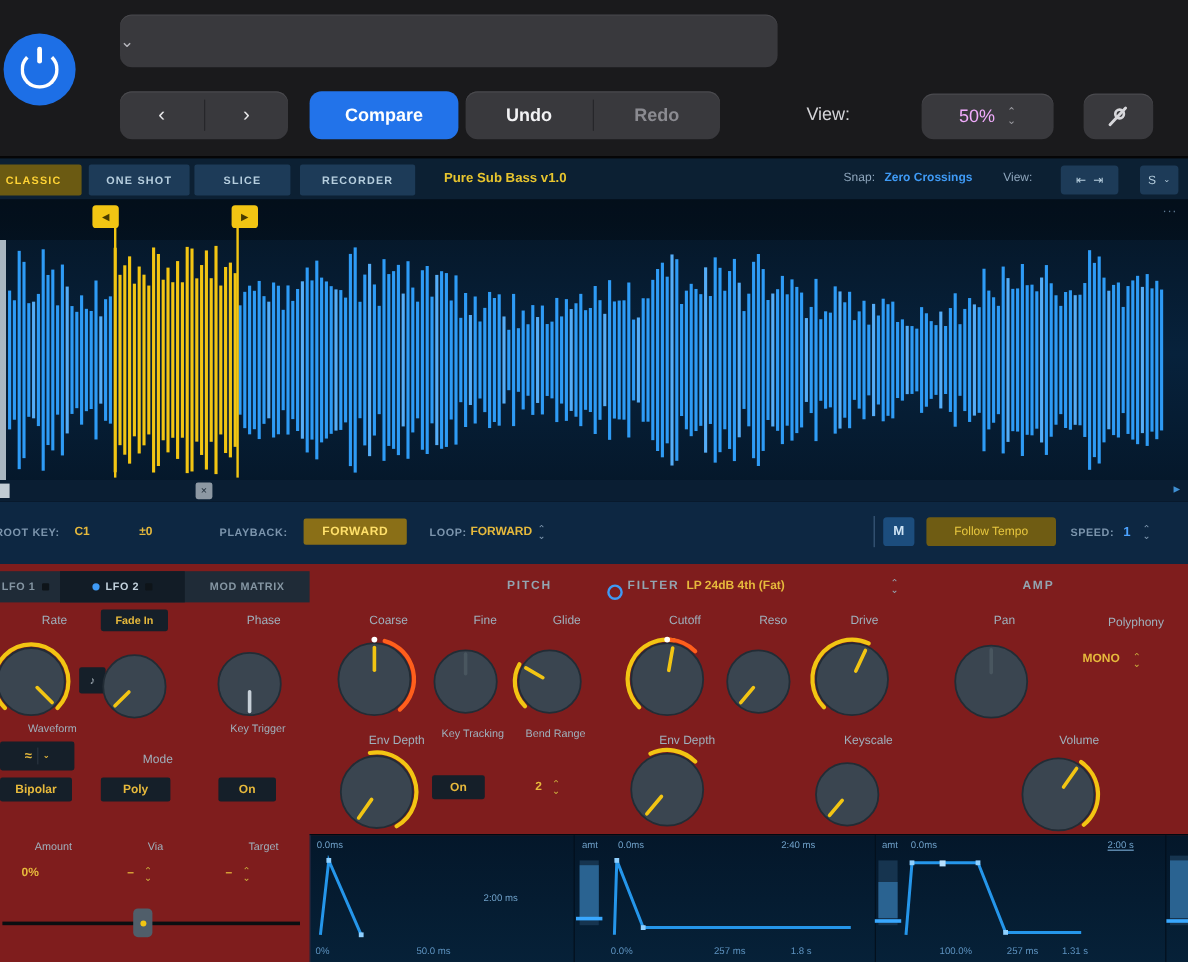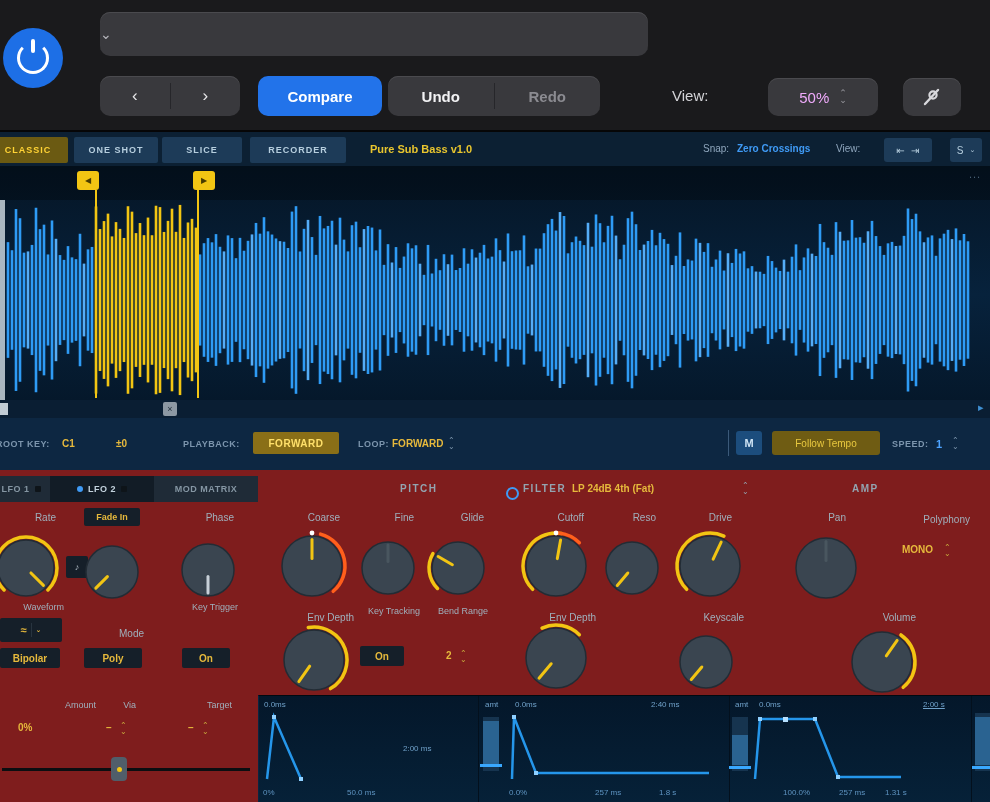--- a/index.html
+++ b/index.html
@@ -455,21 +455,21 @@
     <div class="lfo-tab active" style="width:104px;">
       <span class="bluedot"></span>
       <span>LFO 2</span>
         <span class="led"></span>
     </div>
     <div class="lfo-tab" style="width:104px;">
       <span>MOD MATRIX</span>
     </div>
   </div>
 
-  <span class="abs sec-title" style="left:400px;top:13px;width:60px;text-align:left;">PITCH</span>
+  <span class="abs sec-title" style="left:400px;top:13px;width:60px;text-align:right;">PITCH</span>
   <div id="filter-toggle" class="abs"></div>
   <span class="abs sec-title" style="left:523px;top:13px;">FILTER</span>
   <span class="abs yellow-val" style="left:572px;top:13px;">LP 24dB 4th (Fat)</span>
   <span class="abs tiny-stepper" style="left:742px;top:13px;color:#93a4b0;">
     <span>⌃</span>
       <span>⌄</span>
   </span>
   <span class="abs sec-title" style="left:852px;top:13px;">AMP</span>
 
   <span class="abs knob-label" style="left:4px;top:42px;width:52px;">Rate</span>
@@ -483,21 +483,21 @@
     <span>≈</span>
     <span style="width:1px;height:14px;background:#28343f;"></span>
     <span style="font-size:7px;">⌄</span>
   </div>
   <div class="abs val-box" style="left:0px;top:178px;width:60px;height:20px;font-size:10px;">Bipolar</div>
   <span class="abs knob-label" style="left:80px;top:158px;width:64px;">Mode</span>
   <div class="abs val-box" style="left:84px;top:178px;width:58px;height:20px;font-size:10px;">Poly</div>
   <span class="abs knob-label" style="left:174px;top:132px;width:64px;font-size:9px;">Key Trigger</span>
   <div class="abs val-box" style="left:182px;top:178px;width:48px;height:20px;font-size:10px;">On</div>
 
-  <span class="abs knob-label" style="left:0px;top:230px;width:60px;font-size:9px;margin-left:36px;">Amount</span>
+  <span class="abs knob-label" style="left:0px;top:230px;width:60px;font-size:9px;">Amount</span>
   <span class="abs knob-label" style="left:96px;top:230px;width:40px;font-size:9px;">Via</span>
   <span class="abs knob-label" style="left:176px;top:230px;width:56px;font-size:9px;">Target</span>
   <span class="abs yellow-val" style="left:18px;top:252px;">0%</span>
   <span class="abs yellow-val" style="left:106px;top:252px;">–</span>
   <span class="abs tiny-stepper" style="left:120px;top:253px;color:#c7a93c;">
       <span>⌃</span>
       <span>⌄</span>
     </span>
   <span class="abs yellow-val" style="left:188px;top:252px;">–</span>
   <span class="abs tiny-stepper" style="left:202px;top:253px;color:#c7a93c;">

